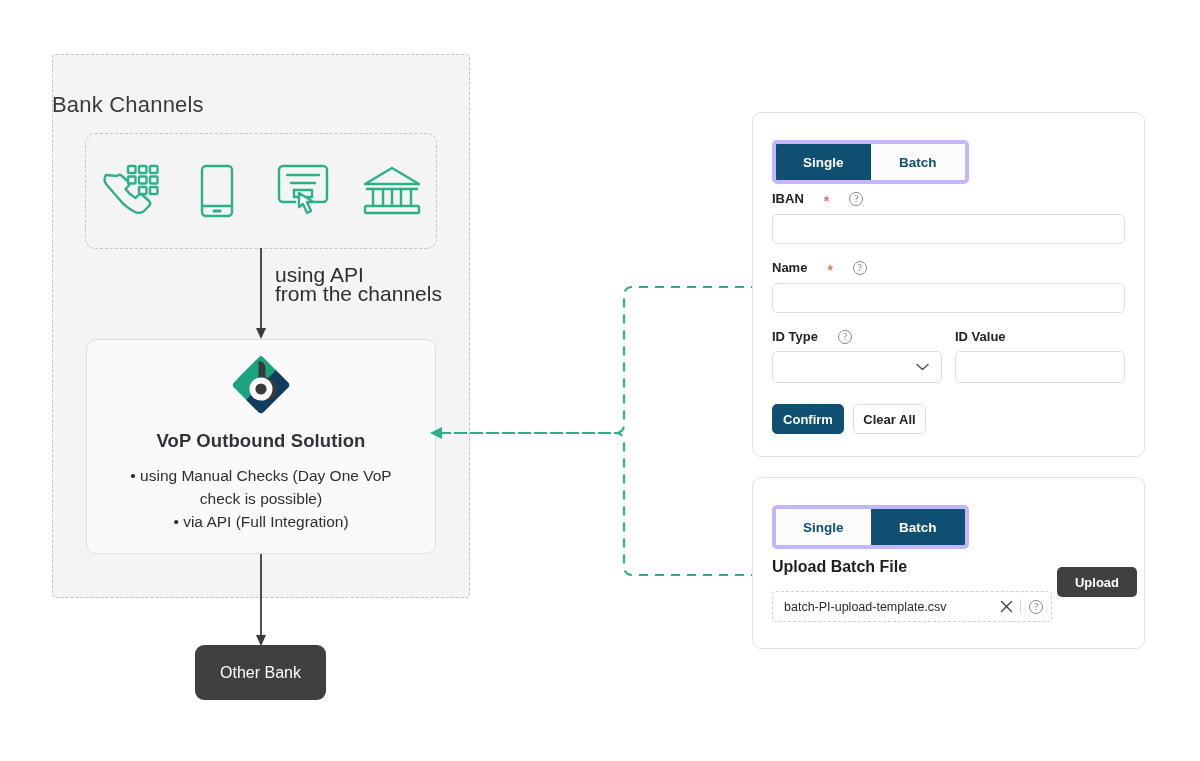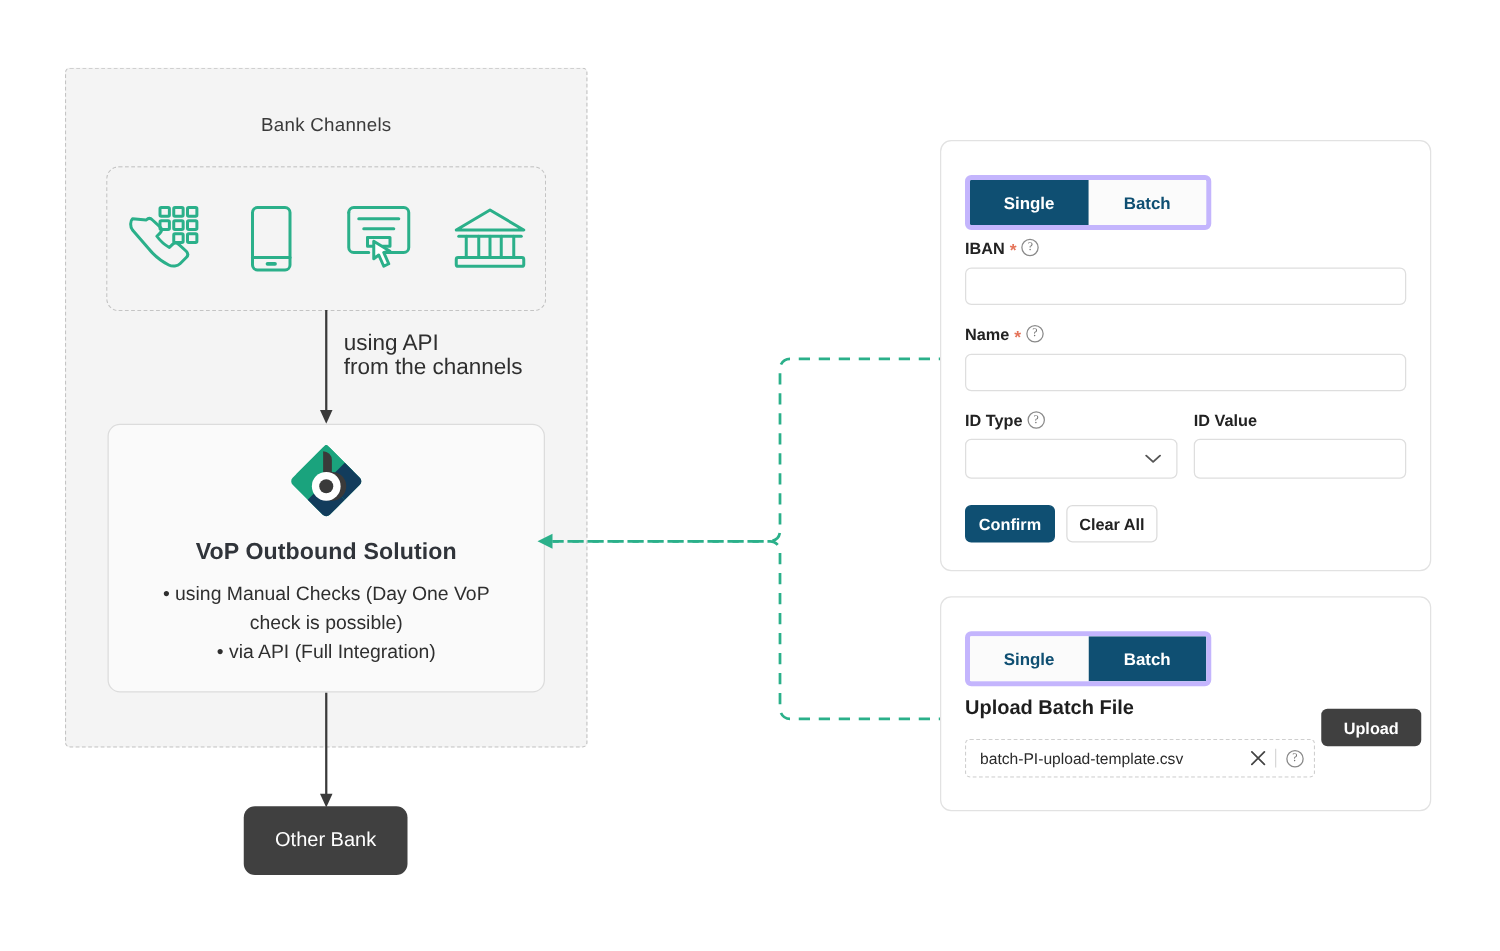--- a/index.html
+++ b/index.html
@@ -17,22 +17,21 @@
     left: 52px; top: 54px;
     width: 418px; height: 544px;
     background: #f4f4f4;
     border: 1.5px dashed #c4c4c4;
     border-radius: 4px;
   }
   .bank-channels-title {
     position: absolute;
     left: 52px; top: 92px;
     width: 418px;
-    text-align: center;
-    font-size: 15px;
+    font-size: 22px;
     color: #3a3a3a;
     letter-spacing: .2px;
   }
   .icons-box {
     position: absolute;
     left: 85px; top: 133px;
     width: 352px; height: 116px;
     border: 1.5px dashed #c4c4c4;
     border-radius: 10px;
     display: flex;
@@ -41,21 +40,21 @@
     background: transparent;
   }
   .icon-cell { width: 72px; height: 64px; display:flex; align-items:center; justify-content:center; }
 
   
   .arrow-v1 { position: absolute; left: 254px; top: 248px; width: 14px; height: 92px; }
 
   .api-label {
     position: absolute;
     left: 275px; top: 265px;
-    font-size: 18px;
+    font-size: 21px;
     line-height: 19px;
     color: #2f2f2f;
     white-space: pre-line;
   }
 
   
   .vop-box {
     position: absolute;
     left: 86px; top: 339px;
     width: 350px; height: 215px;
@@ -122,21 +121,21 @@
     display: flex; align-items: center; justify-content: center;
     font-size: 13.5px; font-weight: bold;
     cursor: pointer;
   }
   .tgl.active { background: #0f4f72; color: #ffffff; }
   .tgl.inactive { background: #fbfbfb; color: #0f4f72; }
 
   .field-label {
     position: absolute;
     font-size: 13px; font-weight: bold; color: #222;
-    display: flex; align-items: flex-start; gap: 4px;
+    display: flex; align-items: center; gap: 20px;
     white-space: nowrap;
   }
   .req-star { color: #e5745a; font-size: 14px; line-height: 1; position: relative; top: 2px; }
 
   .help-icon {
     display: inline-flex; align-items: center; justify-content: center;
     width: 14px; height: 14px; border-radius: 50%;
     border: 1.2px solid #8a8a8a; color: #6f6f6f;
     font-size: 9.5px; font-weight: normal;
     font-family: "Liberation Serif", serif;

